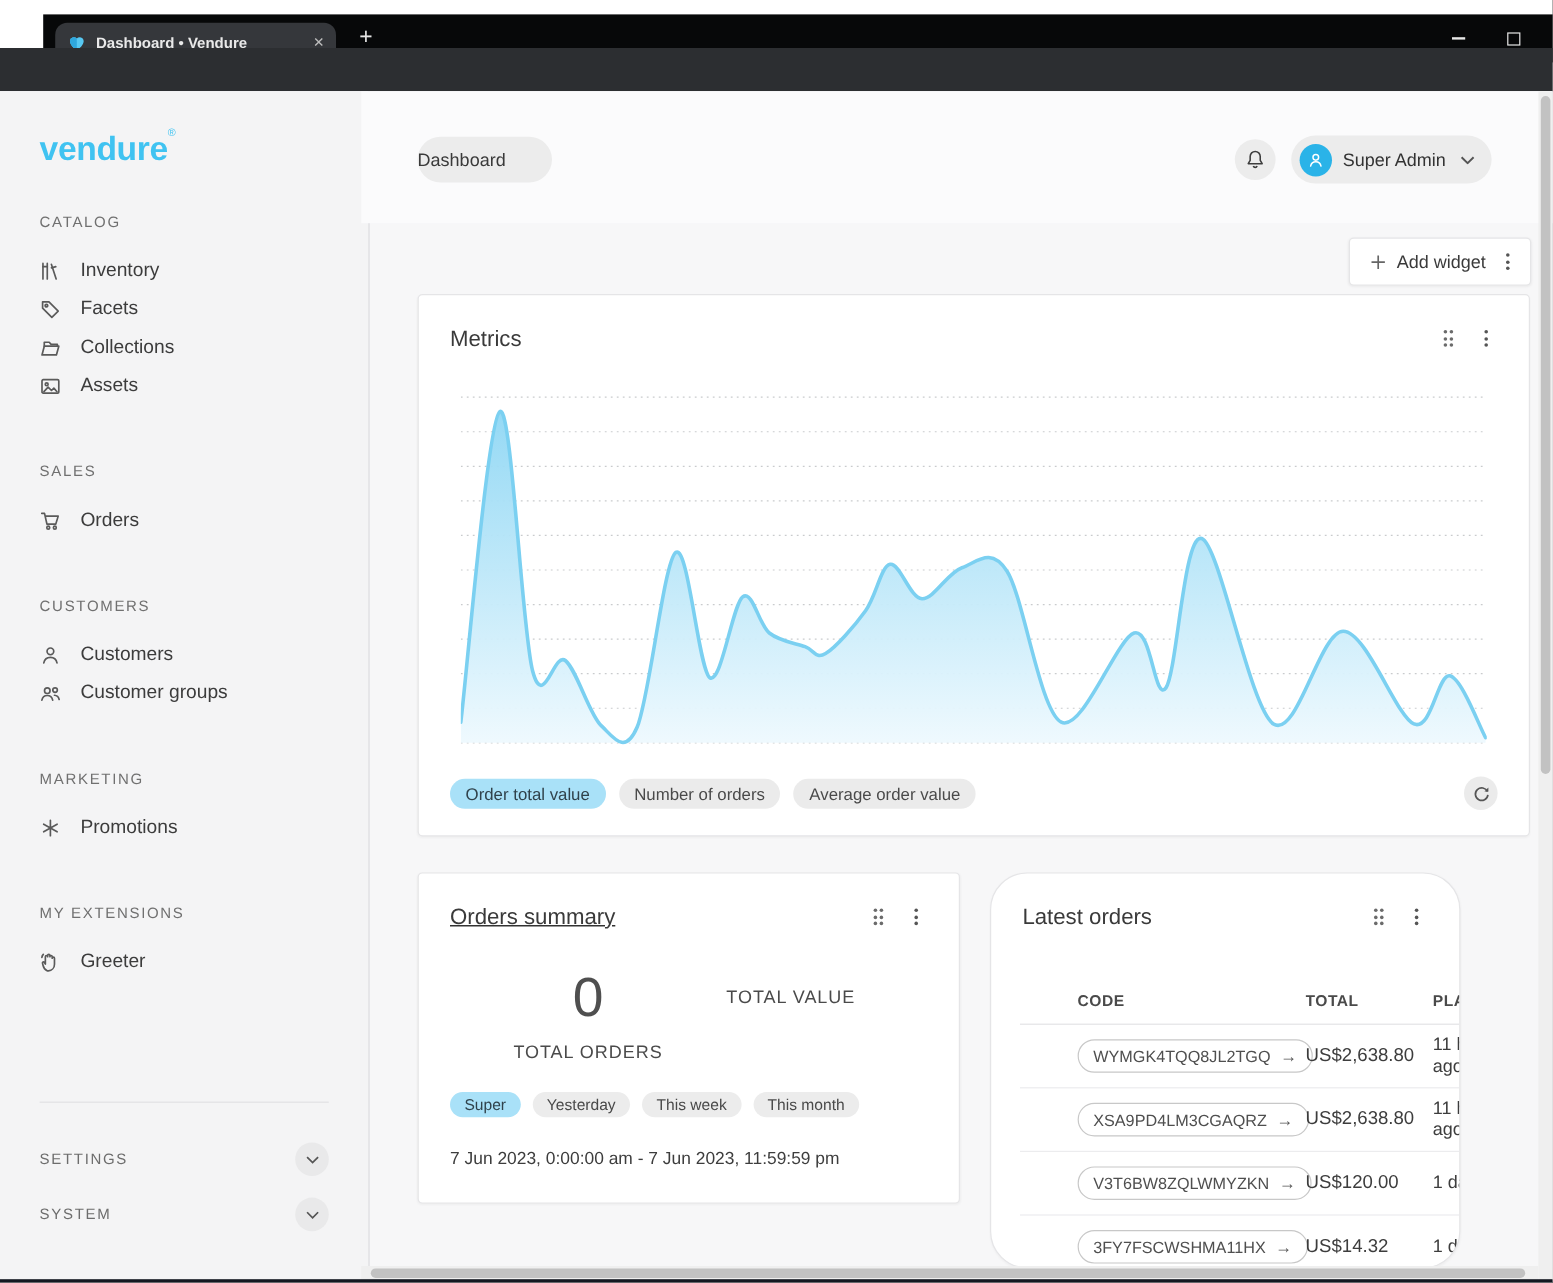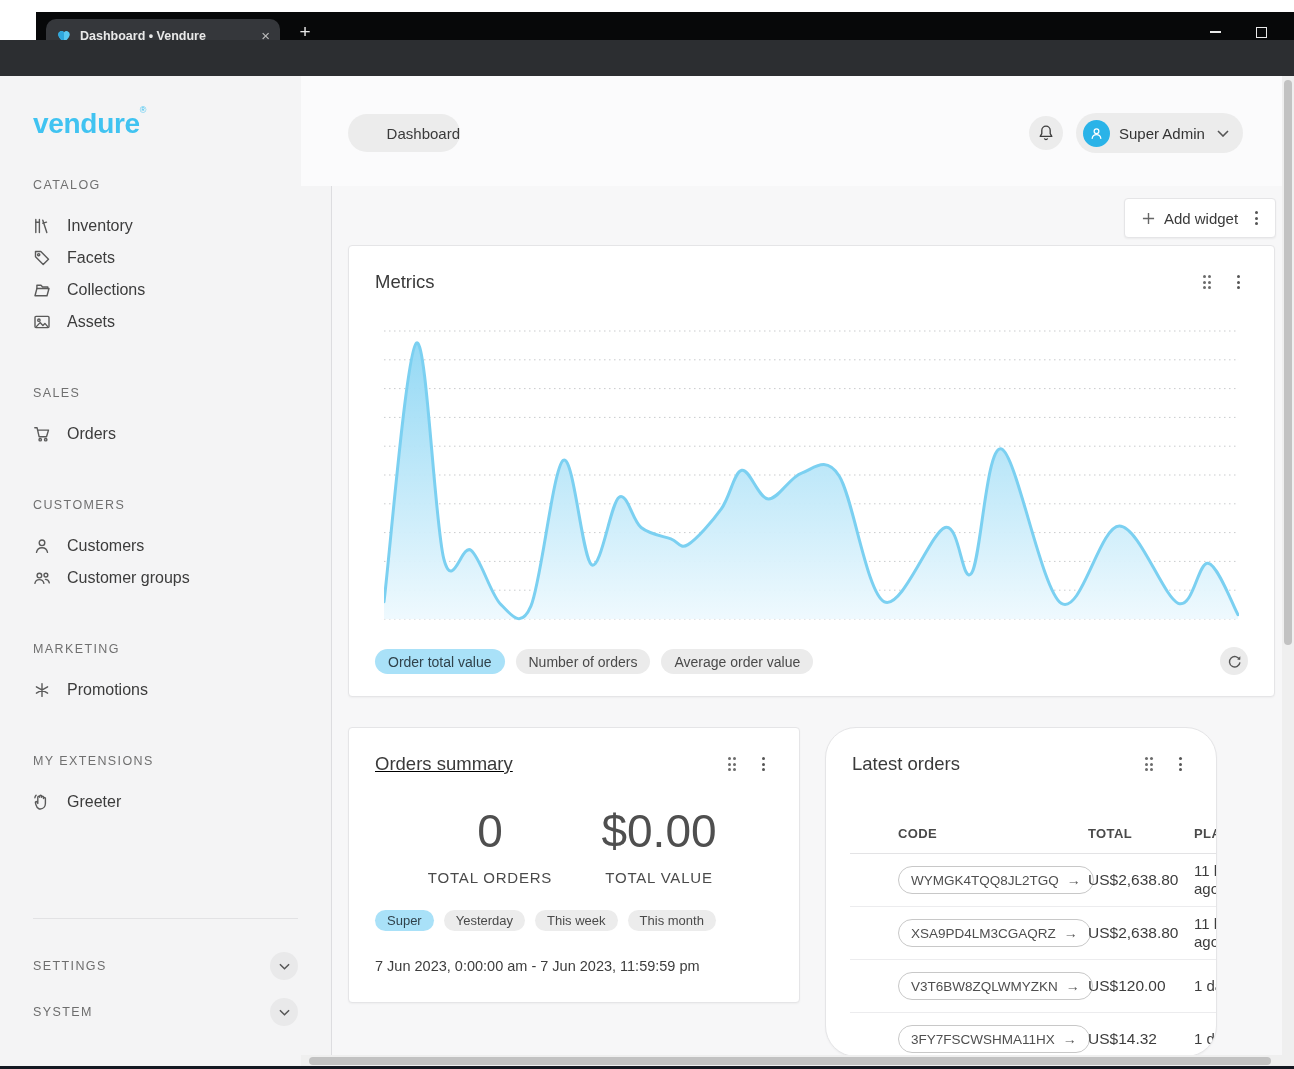--- a/index.html
+++ b/index.html
@@ -31,38 +31,38 @@
   .url-right{margin-left:auto;display:flex;align-items:center;}
   .url-divider{width:1px;height:15px;background:#5a5c5f;margin:0 10px;}
   .avatar{position:absolute;left:1227px;top:45px;width:26px;height:26px;border-radius:50%;overflow:hidden;
           background:linear-gradient(135deg,#131313 38%,#f4f4f4 38% 48%,#131313 48% 58%,#f4f4f4 58% 68%,#131313 68%);}
   .hamburger{position:absolute;left:1263px;top:51px;width:16px;height:13px;display:flex;flex-direction:column;justify-content:space-between;}
   .hamburger i{height:1.8px;background:#d8d8d8;border-radius:1px;}
   
   .page{position:absolute;left:0;top:76px;width:1294px;height:991px;background:#f7f7f8;overflow:hidden;}
   .win-edge{position:absolute;left:0;bottom:0;width:100%;height:3px;background:#141821;z-index:60;}
   
-  .sidebar{position:absolute;left:0;top:0;width:332px;height:100%;background:#f4f4f5;border-right:1px solid #dddde0;box-sizing:border-box;padding-left:13px;}
+  .sidebar{position:absolute;left:0;top:0;width:308px;height:100%;background:#f4f4f5;border-right:1px solid #dddde0;box-sizing:border-box;padding-left:13px;}
   .logo{position:absolute;left:33px;top:29px;font-size:28px;font-weight:700;color:#40c3f1;letter-spacing:-.3px;}
   .logo sup{font-size:9px;vertical-align:20px;font-weight:400;}
   .side-nav{position:absolute;left:33px;right:33px;top:102px;}
   .nav-label{font-size:12.5px;color:#707070;letter-spacing:1.4px;height:16px;margin-bottom:16px;}
   .nav-item{height:32px;display:flex;align-items:center;gap:16px;color:#3c3c3c;font-size:16px;cursor:pointer;}
   .nav-icon{width:18px;height:18px;flex:0 0 auto;display:flex;}
   .nav-section{margin-bottom:48px;} .nav-section:last-child{margin-bottom:0;}
   .side-divider{position:absolute;left:33px;right:33px;top:842px;height:1px;background:#e2e2e4;}
   .side-collapsed{position:absolute;left:33px;right:33px;top:870px;}
   .collapsed-row{height:40px;display:flex;align-items:center;justify-content:space-between;margin-bottom:6px;cursor:pointer;}
   .collapsed-row span{font-size:12.5px;color:#6d6d6d;letter-spacing:1.4px;}
   .chev-circle{width:28px;height:28px;border-radius:50%;background:#e9e9ea;display:flex;align-items:center;justify-content:center;}
   
   .main{position:absolute;left:301px;top:0;width:993px;height:100%;}
   .main-header{position:absolute;left:0;top:0;width:100%;height:110px;background:#fbfbfc;}
   .crumb-pill{position:absolute;left:47px;top:38px;width:112px;height:38px;border-radius:19px;background:#ececec;
-              display:flex;align-items:center;justify-content:flex-end;font-size:15px;color:#3a3a3a;}
+              display:flex;align-items:center;justify-content:flex-start;font-size:15px;color:#3a3a3a;}
   .bell-btn{position:absolute;left:728px;top:40px;width:34px;height:34px;border-radius:50%;background:#ececec;
             display:flex;align-items:center;justify-content:center;}
   .user-pill{position:absolute;left:775px;top:37px;width:167px;height:40px;border-radius:20px;background:#ececec;
              display:flex;align-items:center;padding:0 14px 0 7px;box-sizing:border-box;}
   .user-avatar{width:27px;height:27px;border-radius:50%;background:#2ab3e8;display:flex;align-items:center;justify-content:center;margin-right:9px;}
   .user-name{font-size:15px;color:#333;flex:1;}
   .add-widget{position:absolute;left:823px;top:122px;width:152px;height:40px;background:#fff;border:1px solid #e5e5e7;
               border-radius:4px;box-sizing:border-box;display:flex;align-items:center;justify-content:center;gap:9px;
               box-shadow:0 1px 2px rgba(0,0,0,.05);font-size:15px;color:#3a3a3a;}
   
@@ -432,21 +432,20 @@
               <i></i>
               <i></i>
               <i></i>
             </span>
         </div>
         <div class="stat stat1">
           <div class="num">0</div>
           <div class="lab">TOTAL ORDERS</div>
         </div>
         <div class="stat stat2">
-          <div class="num">$0.00</div>
           <div class="lab">TOTAL VALUE</div>
         </div>
         <div class="ranges" id="summary-ranges">
             <span class="range active">Super</span>
             <span class="range">Yesterday</span>
             <span class="range">This week</span>
             <span class="range">This month</span>
           </div>
         <div class="daterange">7 Jun 2023, 0:00:00 am - 7 Jun 2023, 11:59:59 pm</div>
       </div>

